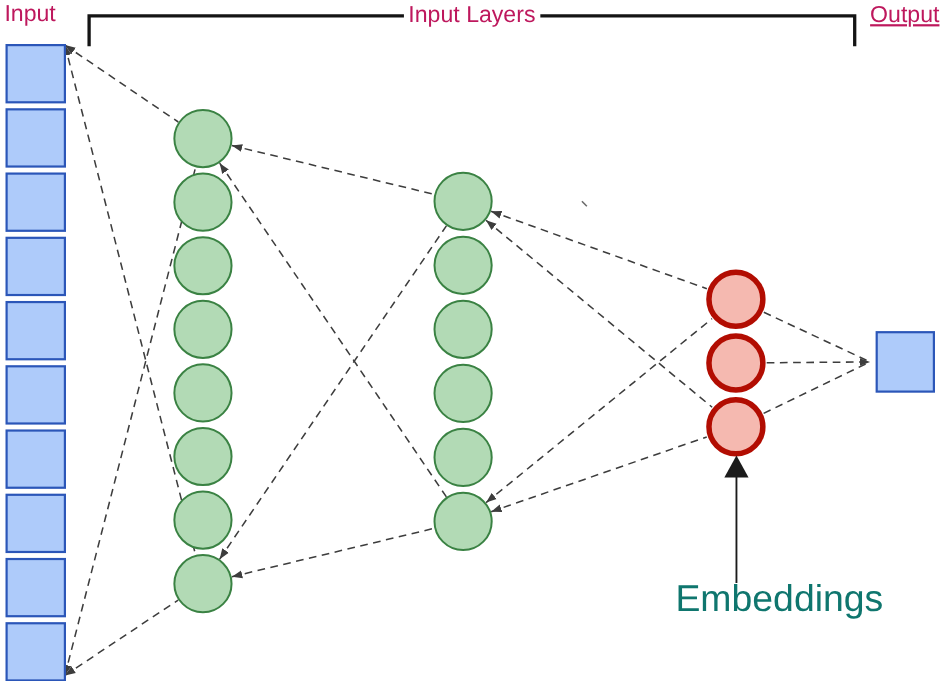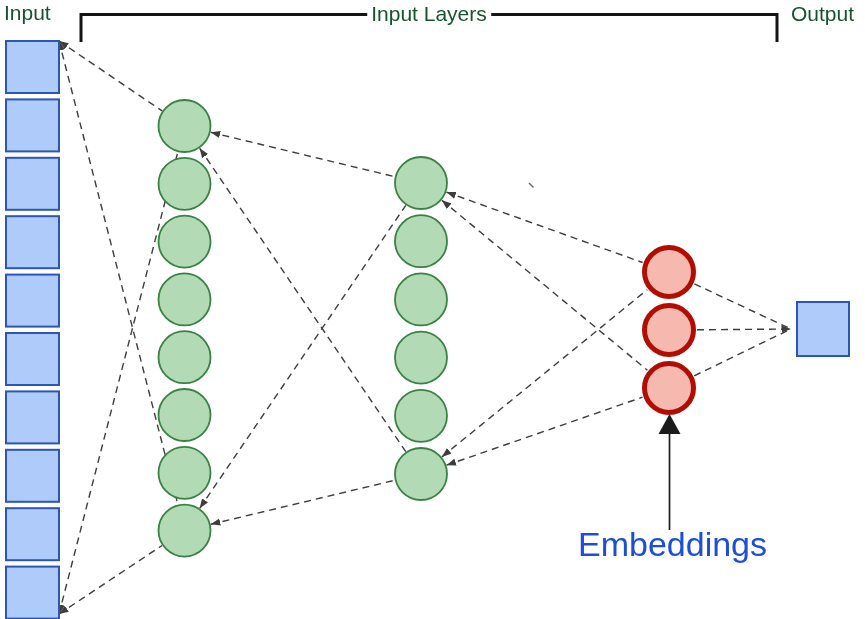--- a/index.html
+++ b/index.html
@@ -19,32 +19,32 @@
   #net-svg {
     position: absolute;
     left: 0;
     top: 0;
     width: 865px;
     height: 619px;
     display: block;
   }
   .lbl {
     position: absolute;
-    color: #14532d;
+    color: #be185d;
     white-space: nowrap;
     line-height: 1.1;
     z-index: 3;
     user-select: none;
   }
   .lbl-input   { left: 4px;  top: 1px;  font-size: 21px; }
   .lbl-hidden  { left: 429px; top: 2px; font-size: 21px;
                  transform: translateX(-50%);
                  background: #ffffff; padding: 0 4px; }
-  .lbl-output  { left: 791px; top: 2px; font-size: 21px; }
-  .lbl-embed   { left: 578px; top: 526px; font-size: 34px; color: #1d4ed8; }
+  .lbl-output  { left: 791px; top: 2px; font-size: 21px; text-decoration: underline; }
+  .lbl-embed   { left: 614px; top: 526px; font-size: 34px; color: #0f766e; }
 </style>
 </head>
 <body>
 
 <div id="stage">
 
   <svg id="net-svg" viewBox="0 0 865 619" xmlns="http://www.w3.org/2000/svg">
       <defs>
         <marker id="ahS" markerWidth="10" markerHeight="8" refX="9.5" refY="4" orient="auto-start-reverse" markerUnits="userSpaceOnUse">
           <path d="M0,0.4 L9.5,4 L0,7.6 Z" fill="#3d3d3d"></path>

